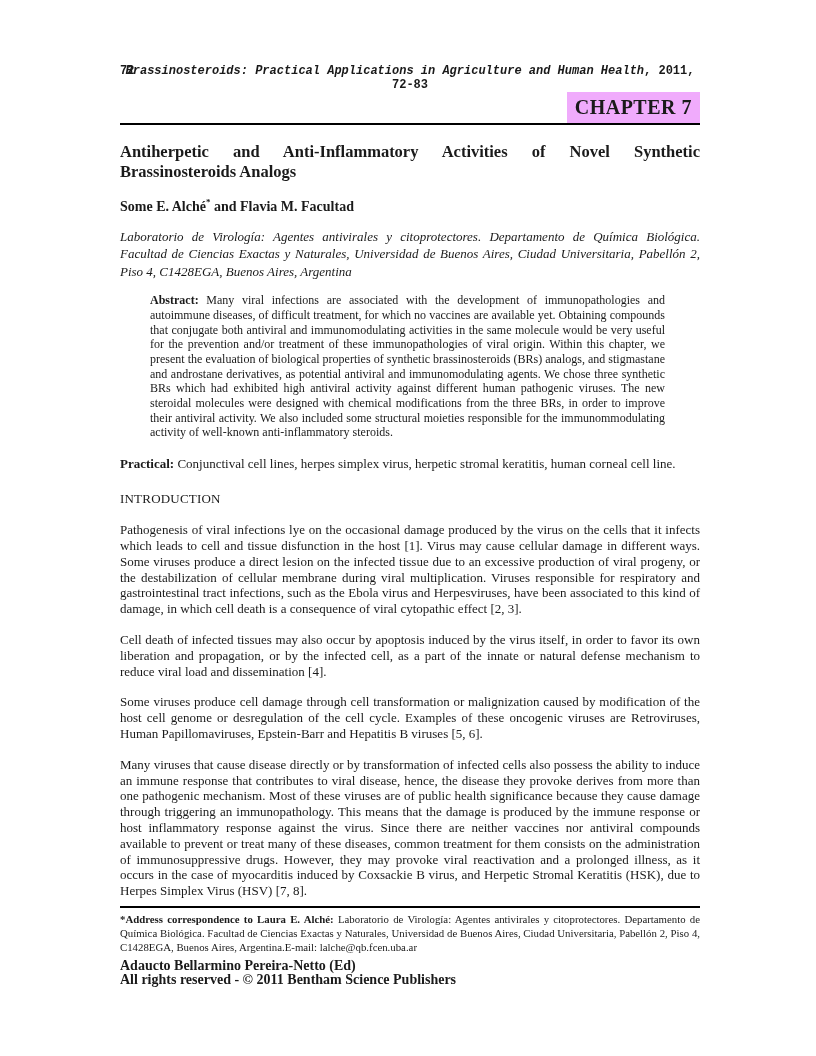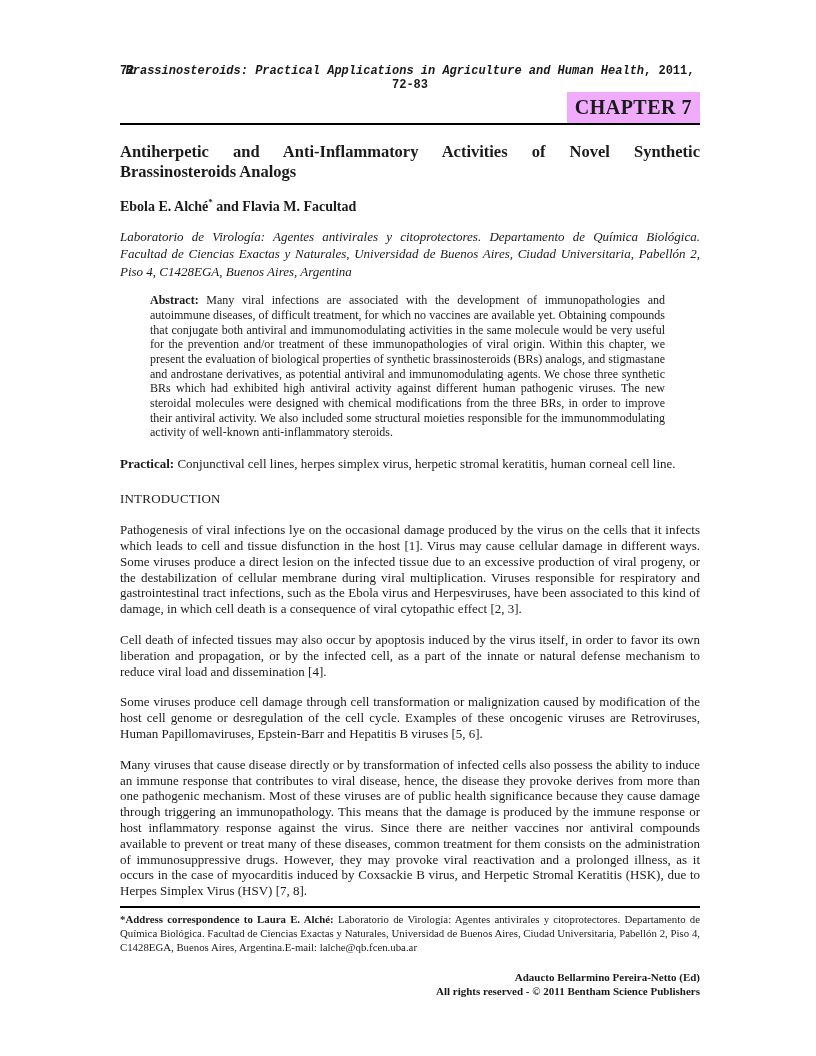--- a/index.html
+++ b/index.html
@@ -97,23 +97,23 @@
     border-top: 2px solid #000;
     height: 0;
   }
   .footnote {
     margin-top: 4px;
     font-size: 10.8px;
     line-height: 14px;
     text-align: justify;
   }
   .publisher {
-    margin-top: 16px;
-    text-align: right;
-    font-size: 11px;
+    margin-top: 5px;
+    text-align: left;
+    font-size: 14px;
     font-weight: bold;
     line-height: 14px;
   }
 </style>
 </head>
 <body>
 
 <div class="page">
   <div class="content">
 
@@ -121,21 +121,21 @@
       <span class="page-number">72</span>
       <div class="running-title"><span class="it">Brassinosteroids: Practical Applications in Agriculture and Human Health</span><span>, 2011, 72-83</span></div>
     </div>
 
     <div class="chapter-row">
       <span class="chapter-badge" style="background: #f0abfc;">CHAPTER 7</span>
     </div>
 
     <h1 class="article-title">Antiherpetic and Anti-Inflammatory Activities of Novel Synthetic Brassinosteroids Analogs</h1>
 
-    <div class="authors"><span>Ebola E. Alché</span><sup>*</sup><span> and Flavia M. Facultad</span></div>
+    <div class="authors"><span>Some E. Alché</span><sup>*</sup><span> and Flavia M. Facultad</span></div>
 
     <div class="affiliation">Laboratorio de Virología: Agentes antivirales y citoprotectores. Departamento de Química Biológica. Facultad de Ciencias Exactas y Naturales, Universidad de Buenos Aires, Ciudad Universitaria, Pabellón 2, Piso 4, C1428EGA, Buenos Aires, Argentina</div>
 
     <div class="abstract"><b>Abstract:</b><span> Many viral infections are associated with the development of immunopathologies and autoimmune diseases, of difficult treatment, for which no vaccines are available yet. Obtaining compounds that conjugate both antiviral and immunomodulating activities in the same molecule would be very useful for the prevention and/or treatment of these immunopathologies of viral origin. Within this chapter, we present the evaluation of biological properties of synthetic brassinosteroids (BRs) analogs, and stigmastane and androstane derivatives, as potential antiviral and immunomodulating agents. We chose three synthetic BRs which had exhibited high antiviral activity against different human pathogenic viruses. The new steroidal molecules were designed with chemical modifications from the three BRs, in order to improve their antiviral activity. We also included some structural moieties responsible for the immunommodulating activity of well-known anti-inflammatory steroids.</span></div>
 
     <div class="keywords"><b>Practical:</b><span> Conjunctival cell lines, herpes simplex virus, herpetic stromal keratitis, human corneal cell line.</span></div>
 
     <div class="section-heading">INTRODUCTION</div>
 
     <p class="body-par">Pathogenesis of viral infections lye on the occasional damage produced by the virus on the cells that it infects which leads to cell and tissue disfunction in the host [1]. Virus may cause cellular damage in different ways. Some viruses produce a direct lesion on the infected tissue due to an excessive production of viral progeny, or the destabilization of cellular membrane during viral multiplication. Viruses responsible for respiratory and gastrointestinal tract infections, such as the Ebola virus and Herpesviruses, have been associated to this kind of damage, in which cell death is a consequence of viral cytopathic effect [2, 3].</p>

